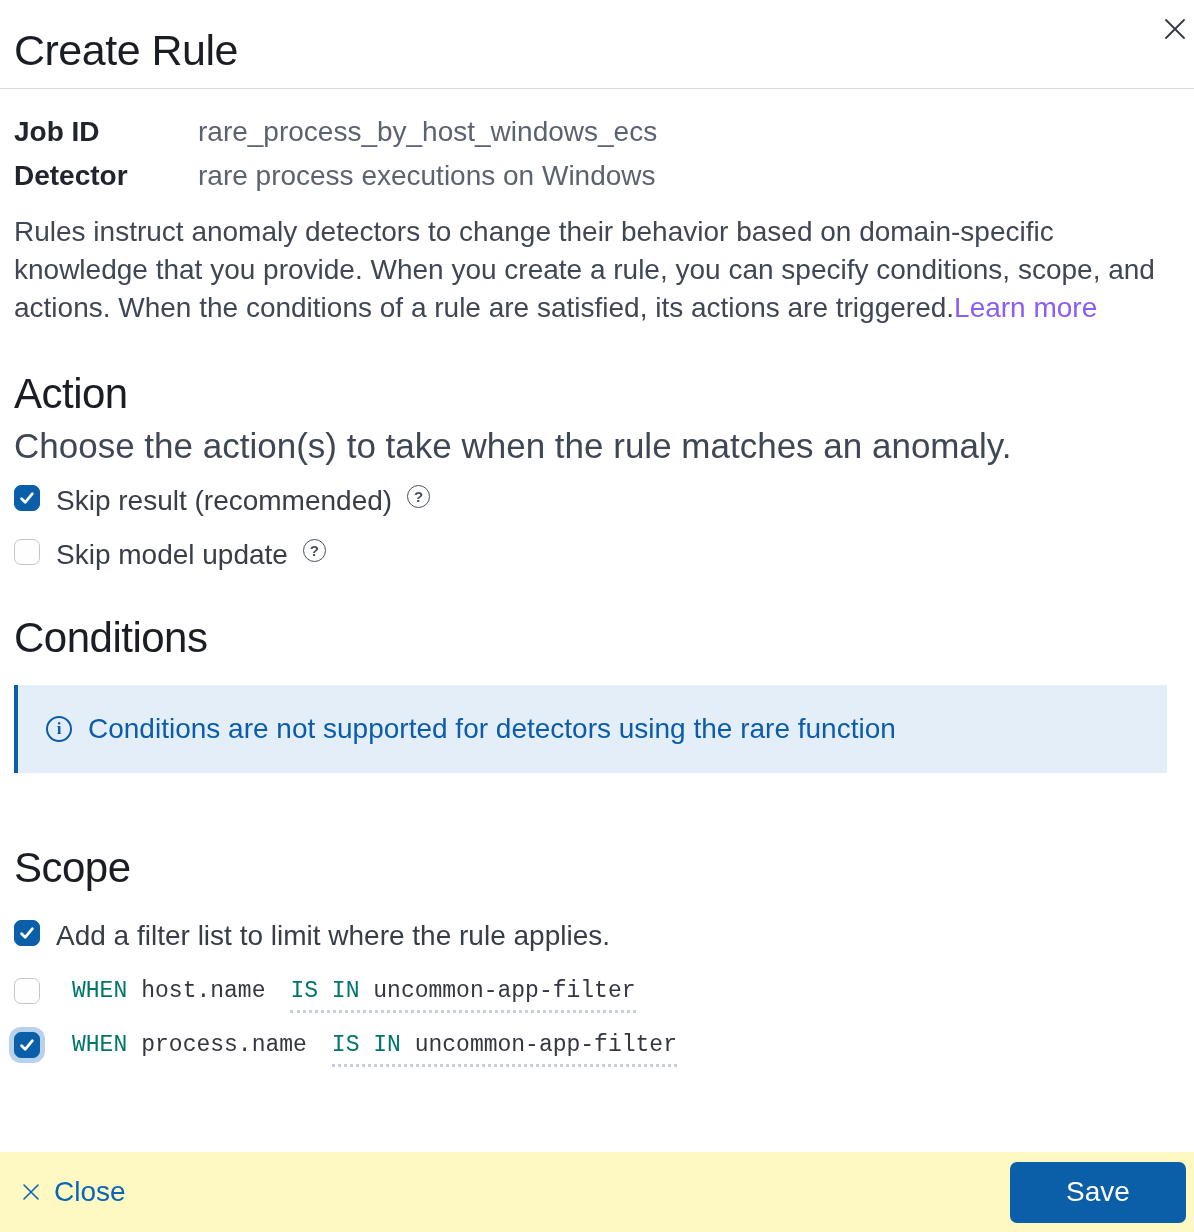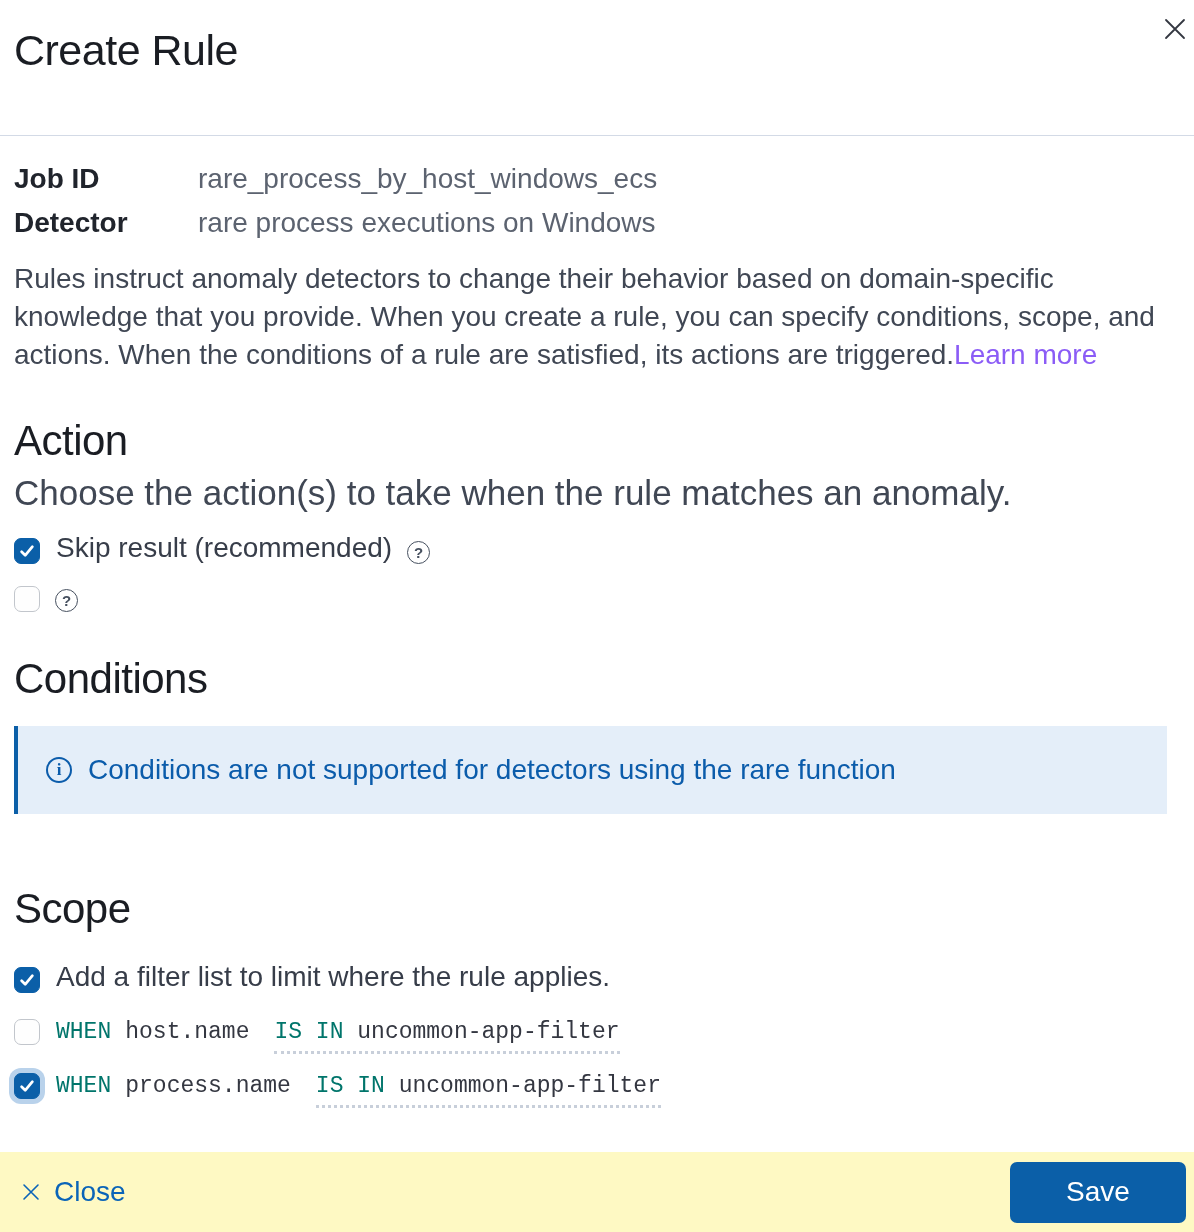--- a/index.html
+++ b/index.html
@@ -1,20 +1,20 @@
 <!DOCTYPE html>
 <html><head>
 <meta charset="utf-8">
 <style>
   * { margin:0; padding:0; box-sizing:border-box; }
   html,body { width:1194px; height:1232px; background:#ffffff;
     font-family:"Liberation Sans", sans-serif; color:#343741; overflow:hidden; position:relative; }
 
   
-  .flyout-header { height:136px; padding:24px 14px 0 14px; border-bottom:1px solid #d3dae6; position:relative; }
+  .flyout-header { height:89px; padding:24px 14px 0 14px; border-bottom:1px solid #d3dae6; position:relative; }
   .flyout-title { font-size:43px; line-height:52px; font-weight:500; color:#1a1d23; letter-spacing:-0.5px; }
   .close-btn { position:absolute; top:14px; right:4px; width:30px; height:30px;
     display:flex; align-items:center; justify-content:center; cursor:pointer; background:none; border:none; }
 
   
   .content { padding:0 27px 0 14px; }
 
   .meta { margin-top:21px; }
   .meta-row { display:flex; font-size:28px; line-height:44px; }
   .meta-label { width:184px; font-weight:700; color:#20242c; }
@@ -23,21 +23,21 @@
   .description { margin-top:15px; font-size:28px; line-height:38px; color:#404754; }
   .description a { color:#8b5cf6; text-decoration:none; margin-left:0; cursor:pointer; }
 
   h2.section-title { margin-top:42px; font-size:42px; line-height:50px; font-weight:500; color:#1a1d23; letter-spacing:-0.5px; }
   h2.mt-lg { }
   h2.mt-xl { margin-top:70px; }
 
   .section-subtitle { margin-top:12px; font-size:35px; line-height:30px; color:#404754; }
 
   
-  .check-row { display:flex; align-items:flex-end; }
+  .check-row { display:flex; align-items:flex-start; }
   .check-row.action-1 { margin-top:24px; }
   .check-row.action-2 { margin-top:22px; }
   .cb { flex:0 0 auto; width:26px; height:26px; border:1px solid #c2c6cc; background:#fefefe;
     border-radius:7px; display:inline-flex; align-items:center; justify-content:center; cursor:pointer; }
   .cb.is-checked { background:#0b5fa8; border-color:#0b5fa8; }
   .cb .tick { display:none; width:18px; height:18px; }
   .cb.is-checked .tick { display:block; }
   .cb.is-focused { box-shadow:0 0 0 5px #b9d2eb; }
   .check-label { margin-left:16px; font-size:28px; color:#373d49; }
 
@@ -50,21 +50,21 @@
     background:#e4eef9; border-left:4px solid #0b5fa8; padding:29px 28px; }
   .info-icon { flex:0 0 auto; width:26px; height:26px; border:2px solid #0b5cab; border-radius:50%;
     display:inline-flex; align-items:center; justify-content:center;
     font-size:17px; font-weight:700; color:#0b5cab; font-family:"Liberation Serif", serif; }
   .callout-text { margin-left:16px; font-size:28px; line-height:30px; color:#0b5cab; }
 
   
   .check-row.scope-enable { margin-top:27px; }
   .filter-row { margin-top:26px; display:flex; align-items:center; }
   .filter-row.second { margin-top:28px; }
-  .filter-expr { margin-left:16px; font-family:"Liberation Mono", monospace; font-size:23px; color:#343741; }
+  .filter-expr { margin-left:32px; font-family:"Liberation Mono", monospace; font-size:23px; color:#343741; }
   .kw { color:#00756b; }
   .field { margin-left:14px; }
   .op-group { margin-left:25px; border-bottom:3px dotted #c8cfda; padding-bottom:6px; cursor:pointer; }
   .op-group .val { color:#343741; }
 
   
   .flyout-footer { position:absolute; left:0; bottom:0; width:1194px; height:80px; background:#fef9c3;
     display:flex; align-items:center; justify-content:space-between; padding:0 8px 0 20px; }
   .close-link { display:flex; align-items:center; color:#0a64b8; font-size:28px; cursor:pointer; text-decoration:none; }
   .close-link .x-icon { margin-right:12px; display:flex; }
@@ -110,20 +110,21 @@
       </svg>
     </span>
     <span class="check-label">Skip result (recommended)</span>
     <span class="help-icon">?</span>
   </div>
 
   <div class="check-row action-2">
     <span class="cb">
       
     </span>
+    <span class="check-label">Skip model update</span>
     <span class="help-icon">?</span>
   </div>
 
   <h2 class="section-title mt-lg">Conditions</h2>
 
   <div class="callout">
     <span class="info-icon">i</span>
     <span class="callout-text">Conditions are not supported for detectors using the rare function</span>
   </div>
 

